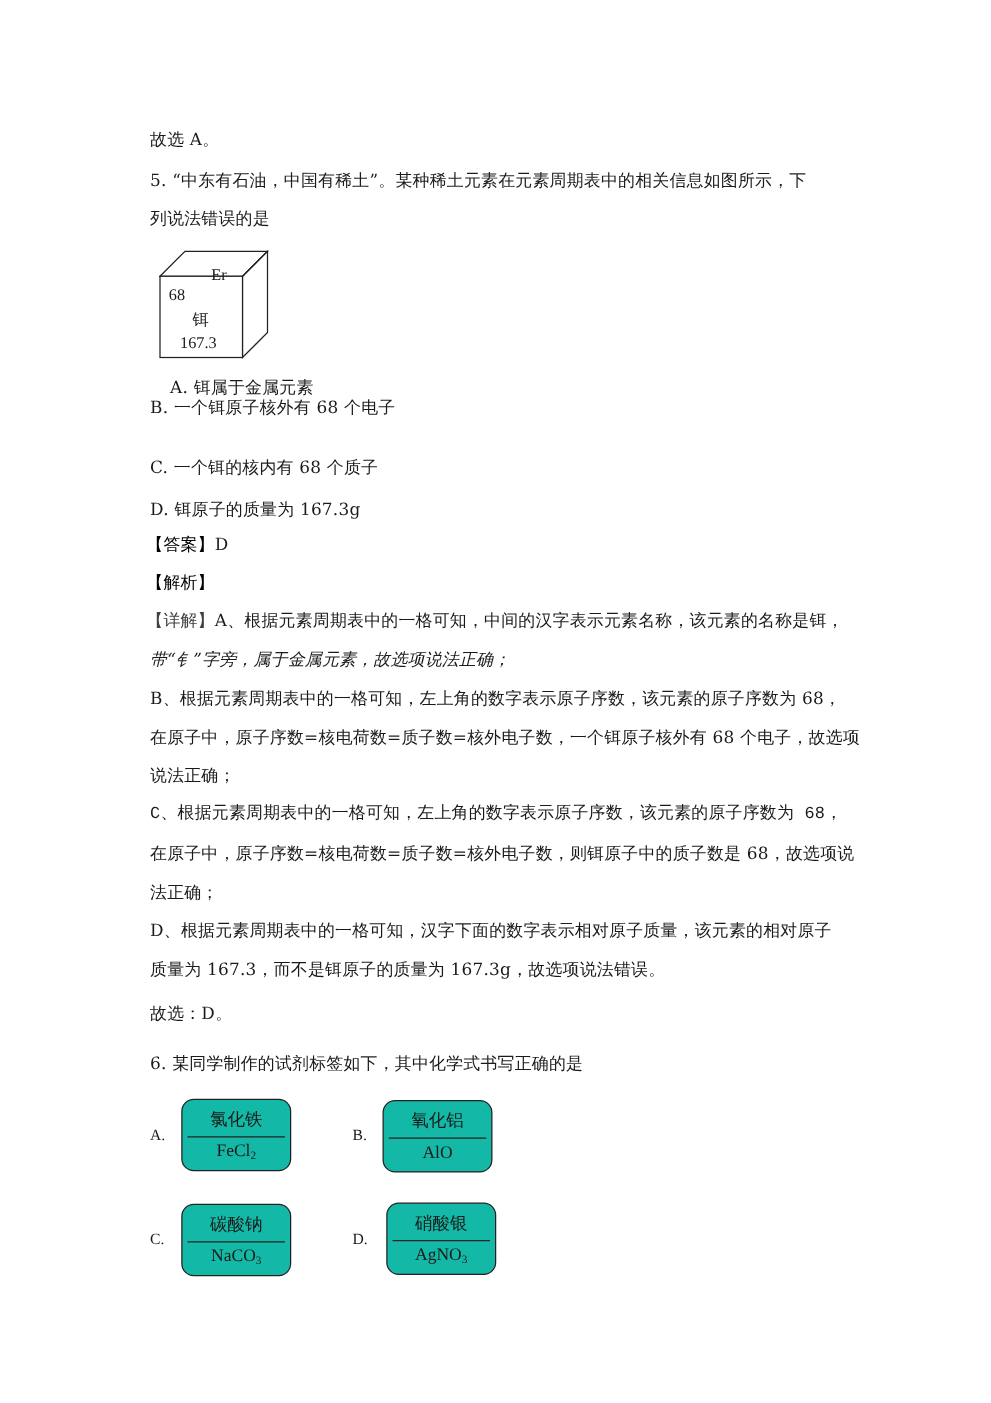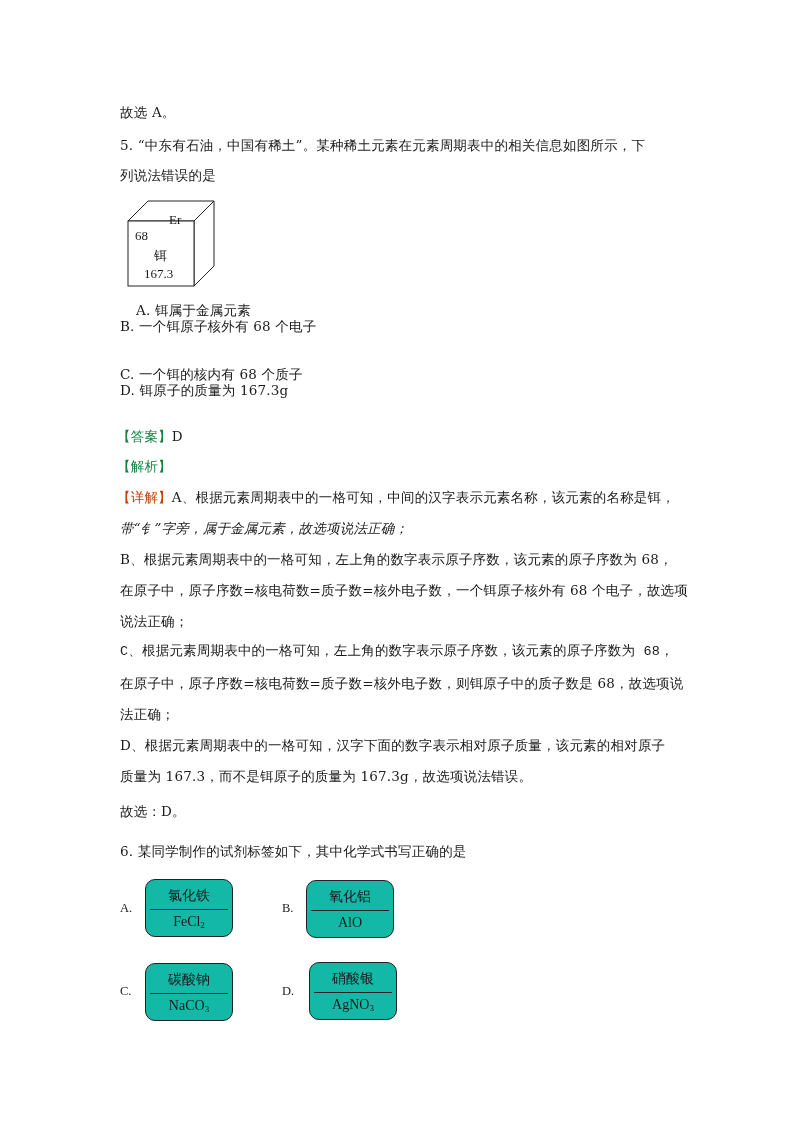--- a/index.html
+++ b/index.html
@@ -1,20 +1,20 @@
 <!DOCTYPE html>
 <html><head>
 <meta charset="utf-8">
 <style>
   html, body { margin: 0; padding: 0; background: #ffffff; }
   body { width: 793px; height: 1122px; position: relative; overflow: hidden;
          font-family: "DejaVu Serif", "Liberation Serif", serif; color: #1a1a1a; }
   .line { position: absolute; left: 120px; font-size: 13.5px; line-height: 20px; white-space: nowrap; letter-spacing: 0.2px; }
-  .tag { color: #15803d; }
-  .tagdark { color: #c2410c; }
+  .tag { color: #000000; }
+  .tagdark { color: #404040; }
   .cube { position: absolute; left: 127px; top: 200px; width: 90px; height: 90px; }
   .cube svg { position: absolute; left: 0; top: 0; }
   .cube .num { position: absolute; left: 8px; top: 28px; font-family: "Liberation Serif", serif; font-size: 13px; }
   .cube .sym { position: absolute; left: 42px; top: 12px; font-family: "Liberation Serif", serif; font-size: 13px; }
   .cube .cn { position: absolute; left: 27px; top: 47px; font-size: 13px; }
   .cube .mass { position: absolute; left: 17px; top: 66px; font-family: "Liberation Serif", serif; font-size: 13px; }
   .label-card { position: absolute; width: 86px; height: 56px; border: 1.3px solid #222; border-radius: 10px; background: #14b8a6; }
   .label-card .top { position: absolute; left: 0; right: 0; top: 7px; text-align: center; font-family: "DejaVu Sans", sans-serif; font-size: 14px; }
   .label-card .divider { position: absolute; left: 4px; right: 4px; top: 29px; border-top: 1.2px solid #222; }
   .label-card .bot { position: absolute; left: 0; right: 0; top: 34px; text-align: center; font-family: "Liberation Serif", serif; font-size: 14px; }
@@ -37,21 +37,21 @@
   </svg>
   <span class="num">68</span>
   <span class="sym">Er</span>
   <span class="cn">铒</span>
   <span class="mass">167.3</span>
 </div>
 
 <div class="line" style="top:300px;margin-left:16px;">A. 铒属于金属元素</div>
 <div class="line" style="top:316px;">B. 一个铒原子核外有 68 个电子</div>
 <div class="line" style="top:364px;">C. 一个铒的核内有 68 个质子</div>
-<div class="line" style="top:380px;">D. 铒原子的质量为 167.3g</div>
+<div class="line" style="top:398px;">D. 铒原子的质量为 167.3g</div>
 
 <div class="line" style="top:426px; left:117px;">
   <span class="tag">【答案】</span><span>D</span>
 </div>
 <div class="line" style="top:456px; left:117px;">
   <span class="tag">【解析】</span>
 </div>
 
 <div class="line" style="top:487px; left:117px;">
   <span class="tagdark">【详解】</span><span>A、根据元素周期表中的一格可知，中间的汉字表示元素名称，该元素的名称是铒，</span>

